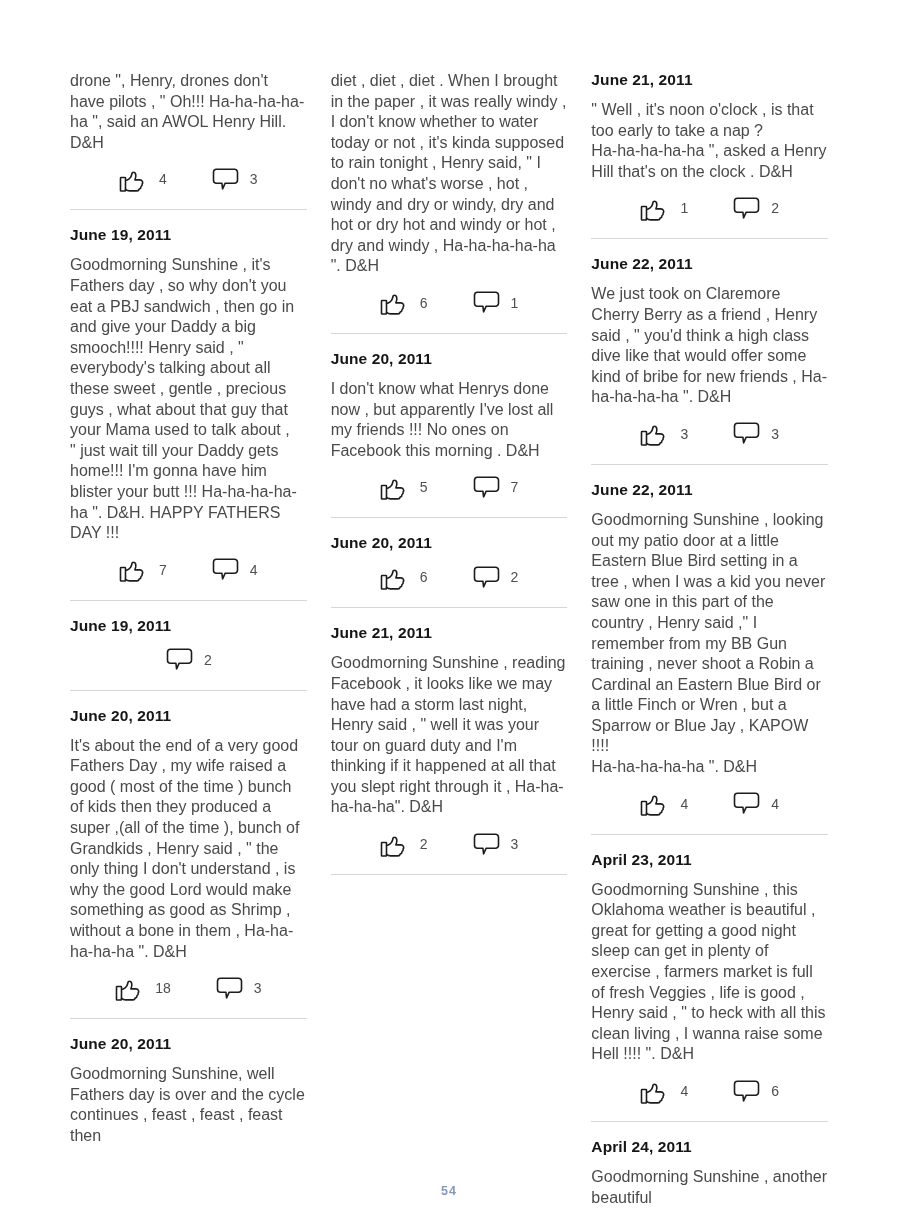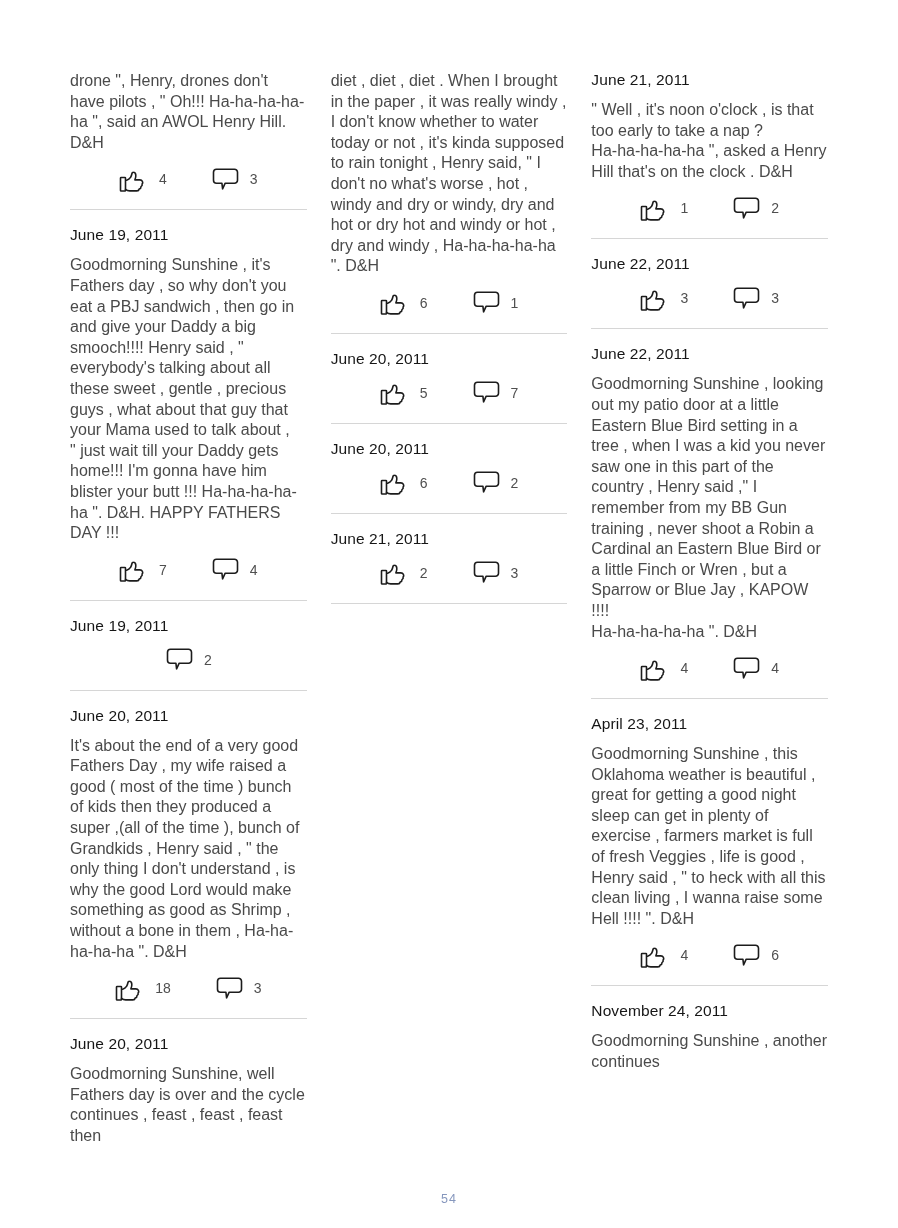--- a/index.html
+++ b/index.html
@@ -19,21 +19,21 @@
     right: 70px;
     display: flex;
     column-gap: 24px;
     align-items: flex-start;
   }
   .column { flex: 1 1 0; min-width: 0; }
   .post-date {
     margin: 16px 0 0;
     font-size: 15.5px;
     line-height: 17px;
-    font-weight: normal;
+    font-weight: bold;
     color: #161616;
     letter-spacing: 0.1px;
   }
   .column > .post:first-child > .post-date { margin-top: 0; }
   .post-text {
     margin: 12px 0 0;
     font-size: 16px;
     line-height: 20.6px;
     color: #4a4a4a;
     white-space: pre-wrap;
@@ -51,26 +51,26 @@
   .stat svg { display: block; stroke: #1c1c1c; fill: none; stroke-width: 1.6; stroke-linejoin: round; stroke-linecap: round; }
   .count { font-size: 14px; color: #4f4f4f; }
   .post-divider {
     border: none;
     border-top: 1px solid #d6d6d6;
     margin: 13px 0 0;
     height: 0;
   }
   .page-number {
     position: absolute;
-    bottom: 22px;
+    bottom: 30px;
     left: 0;
     right: 0;
     text-align: center;
     font-size: 12.5px;
-    font-weight: normal;
+    font-weight: bold;
     color: #8697bd;
     letter-spacing: 1px;
   }
 </style>
 </head>
 <body>
 
 <div class="page">
   <main class="columns">
       <div class="column">
@@ -170,20 +170,21 @@
         <svg width="29" height="25" viewBox="0 0 29 25">
           <path d="M5.5 2.2 H23.5 a3 3 0 0 1 3 3 V13.2 a3 3 0 0 1 -3 3 H14.2 L11.6 21.8 10.9 16.2 H5.5 a3 3 0 0 1 -3 -3 V5.2 a3 3 0 0 1 3 -3 Z"></path>
         </svg>
         <span class="count">1</span>
       </span>
     </div>
     <hr class="post-divider">
   </article>
         <article class="post">
     <h3 class="post-date">June 20, 2011</h3>
+    <p class="post-text">I don't know what Henrys done now , but apparently I've lost all my friends !!! No ones on Facebook this morning . D&amp;H</p>
     <div class="post-stats">
       <span class="stat like-stat">
         <svg width="30" height="27" viewBox="0 0 30 27">
           <rect x="1.5" y="11.5" width="5" height="13.5" rx="0.6"></rect>
           <path d="M6.5 23.3 c1.2 1.1 2.4 1.6 4.2 1.6 h7.1 c1.2 0 2.2-.8 2.4-1.9 1.1-.3 1.9-1.2 1.8-2.4 .9-.5 1.4-1.5 1.1-2.5 .7-.8 .8-1.9 .3-2.8-.5-.9-1.5-1.4-2.5-1.4 h-5 c.6-1.5 1.1-3.2 .9-4.8-.1-1.5-1.1-2.7-2.4-2.8-.7-.1-1.3 .4-1.4 1.1-.3 1.4-.6 2.9-1.5 4-.9 1.3-2.5 2.4-3.9 2.9"></path>
         </svg>
         <span class="count">5</span>
       </span>
       <span class="stat comment-stat">
         <svg width="29" height="25" viewBox="0 0 29 25">
@@ -208,20 +209,21 @@
         <svg width="29" height="25" viewBox="0 0 29 25">
           <path d="M5.5 2.2 H23.5 a3 3 0 0 1 3 3 V13.2 a3 3 0 0 1 -3 3 H14.2 L11.6 21.8 10.9 16.2 H5.5 a3 3 0 0 1 -3 -3 V5.2 a3 3 0 0 1 3 -3 Z"></path>
         </svg>
         <span class="count">2</span>
       </span>
     </div>
     <hr class="post-divider">
   </article>
         <article class="post">
     <h3 class="post-date">June 21, 2011</h3>
+    <p class="post-text">Goodmorning Sunshine , reading Facebook , it looks like we may have had a storm last night, Henry said , " well it was your tour on guard duty and I'm thinking if it happened at all that you slept right through it , Ha-ha-ha-ha-ha". D&amp;H</p>
     <div class="post-stats">
       <span class="stat like-stat">
         <svg width="30" height="27" viewBox="0 0 30 27">
           <rect x="1.5" y="11.5" width="5" height="13.5" rx="0.6"></rect>
           <path d="M6.5 23.3 c1.2 1.1 2.4 1.6 4.2 1.6 h7.1 c1.2 0 2.2-.8 2.4-1.9 1.1-.3 1.9-1.2 1.8-2.4 .9-.5 1.4-1.5 1.1-2.5 .7-.8 .8-1.9 .3-2.8-.5-.9-1.5-1.4-2.5-1.4 h-5 c.6-1.5 1.1-3.2 .9-4.8-.1-1.5-1.1-2.7-2.4-2.8-.7-.1-1.3 .4-1.4 1.1-.3 1.4-.6 2.9-1.5 4-.9 1.3-2.5 2.4-3.9 2.9"></path>
         </svg>
         <span class="count">2</span>
       </span>
       <span class="stat comment-stat">
         <svg width="29" height="25" viewBox="0 0 29 25">
@@ -250,20 +252,21 @@
         <svg width="29" height="25" viewBox="0 0 29 25">
           <path d="M5.5 2.2 H23.5 a3 3 0 0 1 3 3 V13.2 a3 3 0 0 1 -3 3 H14.2 L11.6 21.8 10.9 16.2 H5.5 a3 3 0 0 1 -3 -3 V5.2 a3 3 0 0 1 3 -3 Z"></path>
         </svg>
         <span class="count">2</span>
       </span>
     </div>
     <hr class="post-divider">
   </article>
         <article class="post">
     <h3 class="post-date">June 22, 2011</h3>
+    <p class="post-text">We just took on Claremore Cherry Berry as a friend , Henry said , " you'd think a high class dive like that would offer some kind of bribe for new friends , Ha-ha-ha-ha-ha ". D&amp;H</p>
     <div class="post-stats">
       <span class="stat like-stat">
         <svg width="30" height="27" viewBox="0 0 30 27">
           <rect x="1.5" y="11.5" width="5" height="13.5" rx="0.6"></rect>
           <path d="M6.5 23.3 c1.2 1.1 2.4 1.6 4.2 1.6 h7.1 c1.2 0 2.2-.8 2.4-1.9 1.1-.3 1.9-1.2 1.8-2.4 .9-.5 1.4-1.5 1.1-2.5 .7-.8 .8-1.9 .3-2.8-.5-.9-1.5-1.4-2.5-1.4 h-5 c.6-1.5 1.1-3.2 .9-4.8-.1-1.5-1.1-2.7-2.4-2.8-.7-.1-1.3 .4-1.4 1.1-.3 1.4-.6 2.9-1.5 4-.9 1.3-2.5 2.4-3.9 2.9"></path>
         </svg>
         <span class="count">3</span>
       </span>
       <span class="stat comment-stat">
         <svg width="29" height="25" viewBox="0 0 29 25">
@@ -309,20 +312,20 @@
       <span class="stat comment-stat">
         <svg width="29" height="25" viewBox="0 0 29 25">
           <path d="M5.5 2.2 H23.5 a3 3 0 0 1 3 3 V13.2 a3 3 0 0 1 -3 3 H14.2 L11.6 21.8 10.9 16.2 H5.5 a3 3 0 0 1 -3 -3 V5.2 a3 3 0 0 1 3 -3 Z"></path>
         </svg>
         <span class="count">6</span>
       </span>
     </div>
     <hr class="post-divider">
   </article>
         <article class="post">
-    <h3 class="post-date">November 24, 2011</h3>
-    <p class="post-text">Goodmorning Sunshine , another continues</p>
+    <h3 class="post-date">April 24, 2011</h3>
+    <p class="post-text">Goodmorning Sunshine , another beautiful</p>
 
   </article>
       </div>
     </main>
   <footer class="page-number">54</footer>
 </div>
 
 </body></html>

